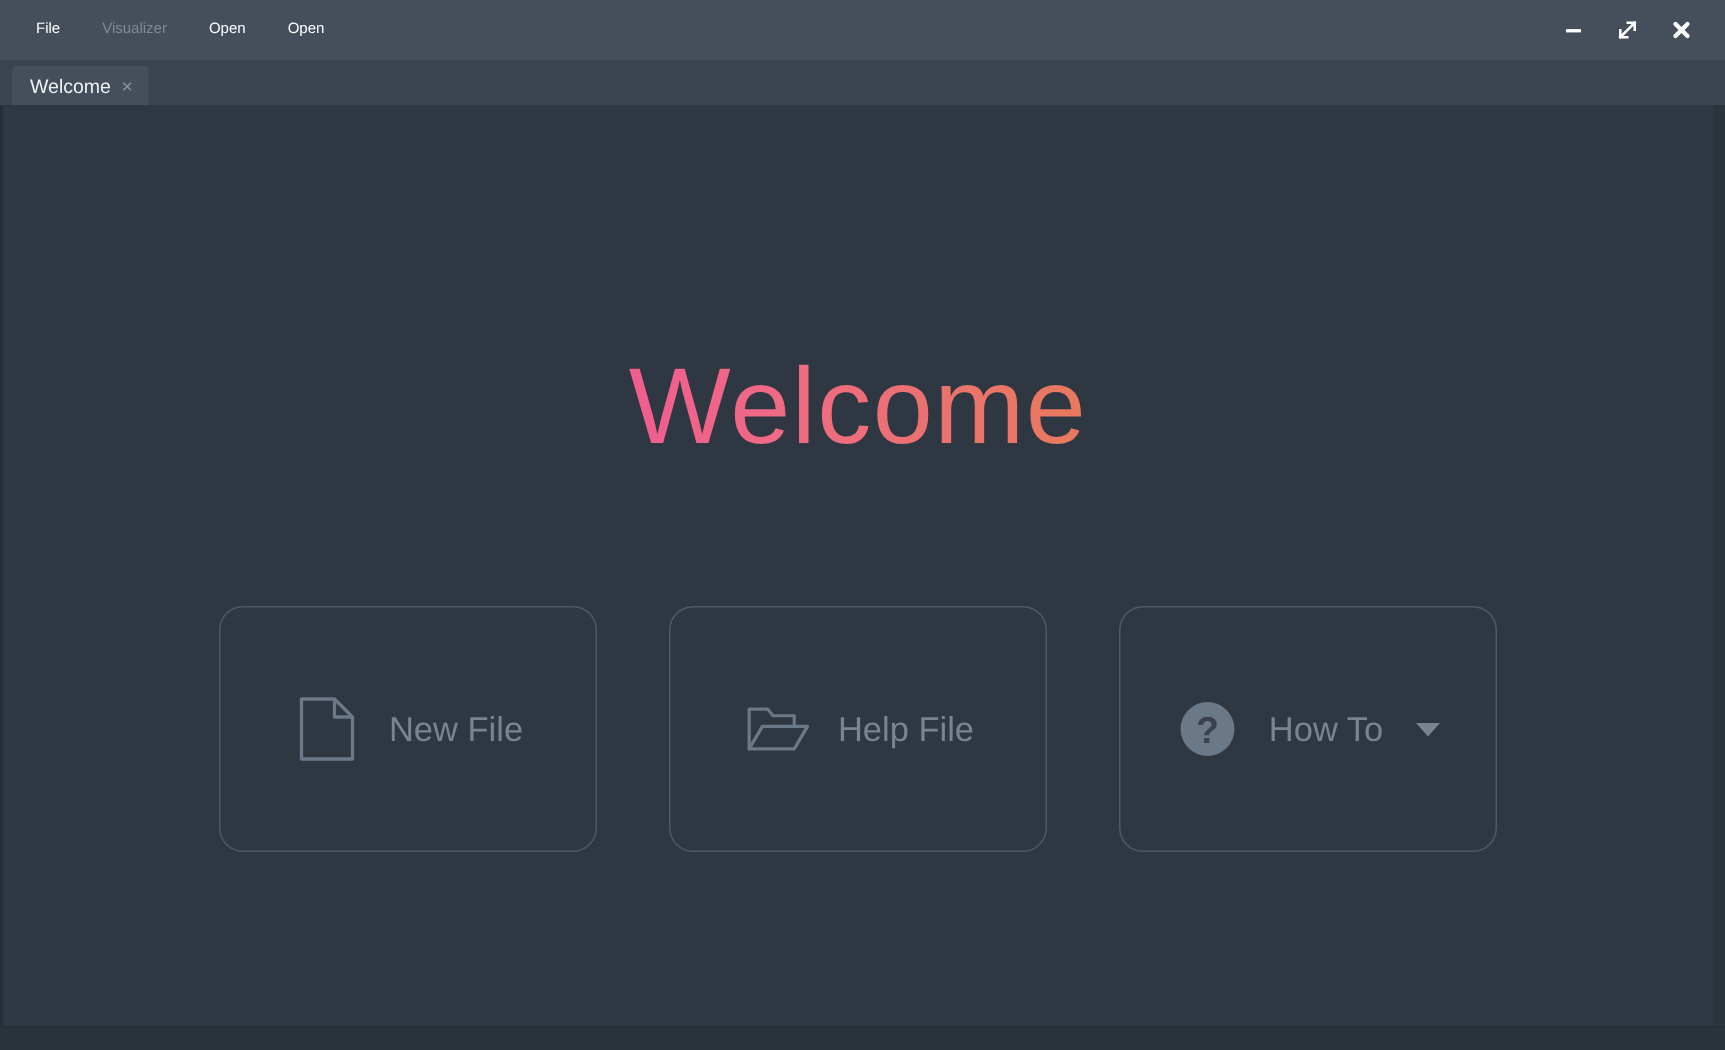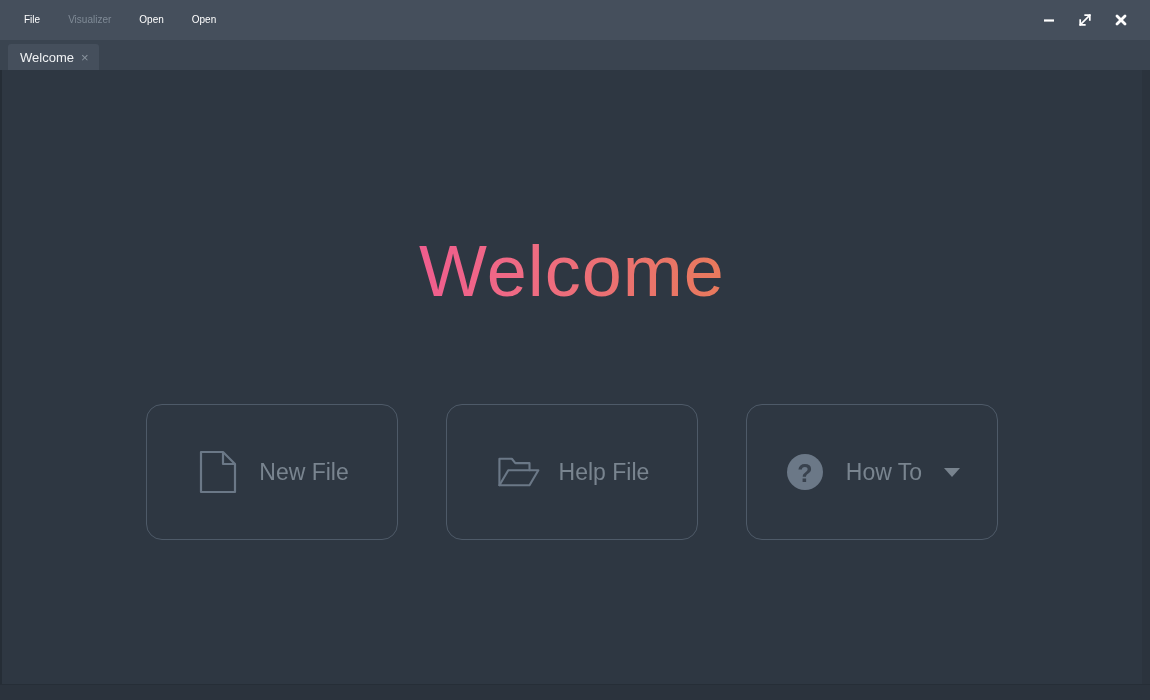--- a/index.html
+++ b/index.html
@@ -132,21 +132,21 @@
 
   .cards {
     margin-top: 97px;
     display: flex;
     gap: 48px;
     align-items: stretch;
   }
 
   .card {
     width: 252px;
-    height: 136px;
+    height: 164px;
     border: 1px solid #4e5a68;
     border-radius: 16px;
     background: transparent;
     display: flex;
     align-items: center;
     justify-content: center;
     gap: 18px;
     cursor: default;
   }
 

